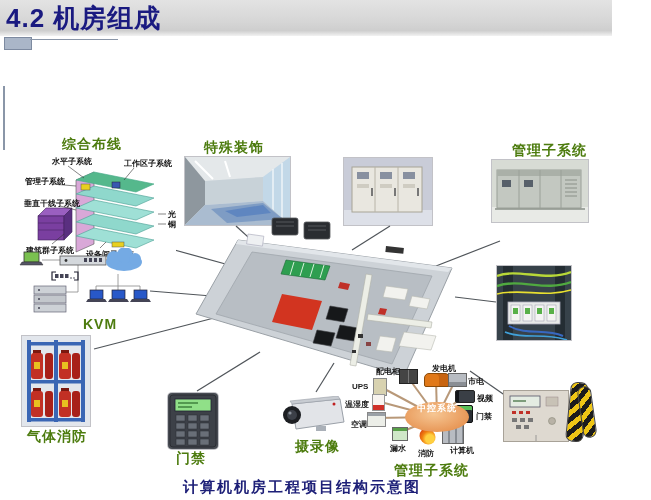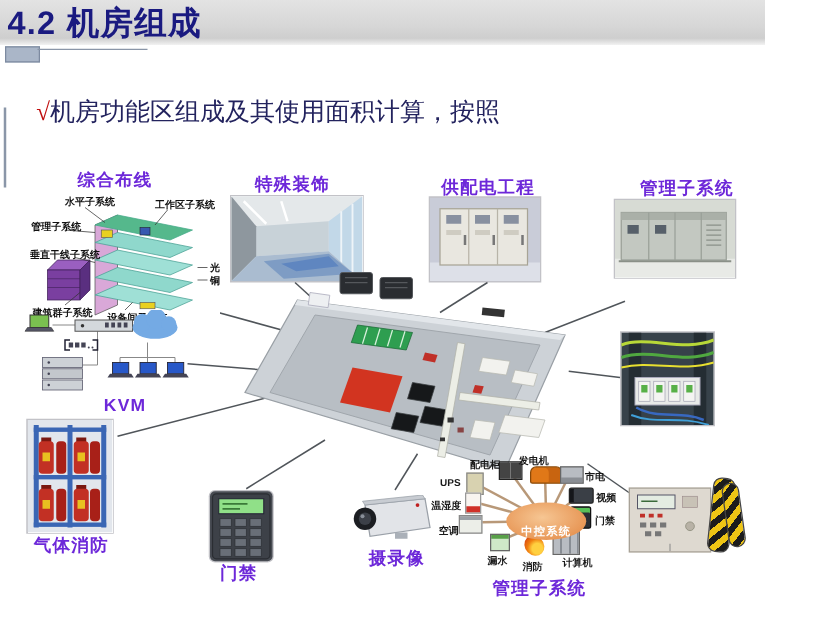--- a/index.html
+++ b/index.html
@@ -9,30 +9,30 @@
   
   #titlebar{left:0;top:0;width:651px;height:36px;
     background:linear-gradient(180deg,#e3e3e3 0%,#d6d6d6 60%,#cecece 85%,#f2f2f2 100%);}
   #title{left:6px;top:1px;font-size:26px;font-weight:bold;color:#1a1a80;
     font-family:"Liberation Sans",sans-serif;letter-spacing:1px;white-space:nowrap;}
   
   .bodyline{font-family:"Liberation Serif","DejaVu Serif",serif;font-size:20px;color:#23235e;
     white-space:nowrap;}
   .marker{color:#c01010;font-family:"Liberation Serif",serif;}
   
-  .sec-lbl{font-size:14px;font-weight:bold;color:#6d28d9;white-space:nowrap;letter-spacing:1px;}
+  .sec-lbl{font-size:14px;font-weight:bold;color:#4d7c0f;white-space:nowrap;letter-spacing:1px;}
   .cap{font-size:15px;font-weight:bold;color:#1e2078;letter-spacing:2px;white-space:nowrap;}
   .photo{box-shadow:0 0 0 1px rgba(120,120,130,.45);}
   
   .ph-box{border:1px solid #7d8aa0;background:#aab6c8;}
   .ph-line{background:#8a96a8;}
   
   #hub-ellipse{width:64px;height:30px;border-radius:50%;
     background:radial-gradient(ellipse at 45% 40%,#f6c693,#e89858 70%,#d9813f);
-    display:flex;align-items:flex-end;justify-content:center;}
+    display:flex;align-items:flex-start;justify-content:center;}
   #hub-ellipse span{font-size:9px;font-weight:bold;color:#fff;letter-spacing:1px;}
   .spoke-lbl{font-size:8px;font-weight:bold;color:#1a1a1a;white-space:nowrap;}
   .stripe{background:repeating-linear-gradient(135deg,#eec515 0 5px,#1c1c1c 5px 10px);
     border-radius:7px;border:1px solid #444;}
 </style>
 </head>
 <body>
 
 <div id="stage">
 
@@ -65,23 +65,20 @@
     </g>
   </svg>
 
   <div id="titlebar" class="abs"></div>
   <div id="title" class="abs">4.2 机房组成</div>
 
   <div class="abs ph-box" style="left:4px;top:37px;width:26px;height:11px;"></div>
   <div class="abs ph-line" style="left:30px;top:39px;width:88px;height:1px;"></div>
   <div class="abs ph-line" style="left:3px;top:86px;width:2px;height:64px;"></div>
 
-  <div class="abs bodyline" style="left:29px;top:76px;">
-    <span class="marker">√</span><span>机房功能区组成及其使用面积计算，按照</span>
-  </div>
 
   <span class="abs sec-lbl" style="left:62px;top:136px;">综合布线</span>
   <div class="abs" style="left:24px;top:150px;width:152px;height:110px;background:#fff;">
     <svg style="position:absolute;left:0;top:0;" width="152" height="110" viewBox="0 0 152 110">
 
       <g>
         <polygon points="52,30 70,22 70,94 52,102" fill="#d9a8d8" stroke="#555" stroke-width="0.6"></polygon>
         <polygon points="52,30 70,22 130,34 112,42" fill="#55b88c" stroke="#4a8" stroke-width="0.6"></polygon>
         <polygon points="52,44 70,36 130,48 112,56" fill="#8fd8cc" stroke="#49a094" stroke-width="0.6"></polygon>
         <polygon points="52,58 70,50 130,62 112,70" fill="#9fe0d6" stroke="#49a094" stroke-width="0.6"></polygon>
@@ -133,21 +130,20 @@
       <polygon points="0,0 20,24 20,48 0,68" fill="#8e979e"></polygon>
       <polygon points="105,0 78,20 78,44 105,68" fill="#c2d8e8"></polygon>
       <line x1="88" y1="12" x2="88" y2="56" stroke="#eef4f8" stroke-width="1.5"></line>
       <line x1="97" y1="6" x2="97" y2="62" stroke="#eef4f8" stroke-width="1.5"></line>
       <polygon points="0,68 20,48 78,44 105,68" fill="#aabcd0"></polygon>
       <polygon points="26,52 78,46 98,62 42,66" fill="#7e9cc4"></polygon>
       <polygon points="40,54 78,48 86,56 52,60" fill="#5f86c0"></polygon>
     </svg>
   </div>
 
-  <span class="abs sec-lbl" style="left:353px;top:141px;">供配电工程</span>
   <div class="abs photo" style="left:344px;top:158px;width:88px;height:67px;">
     <svg width="88" height="67" viewBox="0 0 88 67">
       <rect width="88" height="67" fill="#c9ccd8"></rect>
       <rect x="0" y="52" width="88" height="15" fill="#dde0e8"></rect>
       <rect x="8" y="9" width="70" height="45" fill="#e9e7e0" stroke="#a8a496" stroke-width="1"></rect>
       <line x1="31" y1="9" x2="31" y2="54" stroke="#b8b4a8" stroke-width="1"></line>
       <line x1="54" y1="9" x2="54" y2="54" stroke="#b8b4a8" stroke-width="1"></line>
       <rect x="13" y="14" width="12" height="7" fill="#8890a0"></rect>
       <rect x="36" y="14" width="12" height="7" fill="#8890a0"></rect>
       <rect x="59" y="14" width="12" height="7" fill="#8890a0"></rect>
@@ -422,29 +418,30 @@
   <div class="abs" style="left:455px;top:390px;width:18px;height:11px;background:#3a3f46;border-radius:2px;border:1px solid #222;box-shadow:inset 3px 0 0 #14161a;"></div>
   <div class="abs" style="left:456px;top:405px;width:15px;height:16px;background:#2a2e34;border-radius:2px;border:1px solid #111;box-shadow:inset 0 4px 0 #58c058;"></div>
   <div class="abs" style="left:442px;top:424px;width:20px;height:18px;background:repeating-linear-gradient(90deg,#b8bcc2 0 5px,#888d94 5px 7px);border:1px solid #666;"></div>
   <div class="abs" style="left:420px;top:428px;width:15px;height:17px;background:radial-gradient(circle at 50% 70%,#ffd040 0 30%,#f08010 55%,#d03010);border-radius:50% 0 50% 50%;transform:rotate(-45deg);"></div>
   <div class="abs" style="left:392px;top:427px;width:14px;height:12px;background:#cfe8c8;border:1px solid #666;box-shadow:inset 0 3px 0 #58a048;"></div>
   <div class="abs" style="left:367px;top:412px;width:17px;height:13px;background:#eceee8;border:1px solid #888;box-shadow:inset 0 3px 0 #9aa0a6;"></div>
   <div class="abs" style="left:372px;top:394px;width:11px;height:15px;background:#f8f4f0;border:1px solid #999;box-shadow:inset 0 -5px 0 #d03028;"></div>
 
   <span class="abs spoke-lbl" style="left:352px;top:382px;">UPS</span>
   <span class="abs spoke-lbl" style="left:376px;top:366px;">配电柜</span>
-  <span class="abs spoke-lbl" style="left:415px;top:363px;">发电机</span>
+  <span class="abs spoke-lbl" style="left:432px;top:363px;">发电机</span>
   <span class="abs spoke-lbl" style="left:468px;top:376px;">市电</span>
   <span class="abs spoke-lbl" style="left:477px;top:393px;">视频</span>
   <span class="abs spoke-lbl" style="left:476px;top:411px;">门禁</span>
   <span class="abs spoke-lbl" style="left:450px;top:445px;">计算机</span>
   <span class="abs spoke-lbl" style="left:418px;top:448px;">消防</span>
   <span class="abs spoke-lbl" style="left:390px;top:443px;">漏水</span>
   <span class="abs spoke-lbl" style="left:351px;top:419px;text-align:right;">空调</span>
   <span class="abs spoke-lbl" style="left:345px;top:399px;">温湿度</span>
 
   <div id="hub-ellipse" class="abs" style="left:405px;top:402px;">
     <span>中控系统</span>
   </div>
   <span class="abs sec-lbl" style="left:394px;top:462px;">管理子系统</span>
 
+  <span class="abs cap" style="left:183px;top:478px;">计算机机房工程项目结构示意图</span>
 
 </div>
 
 </body></html>

